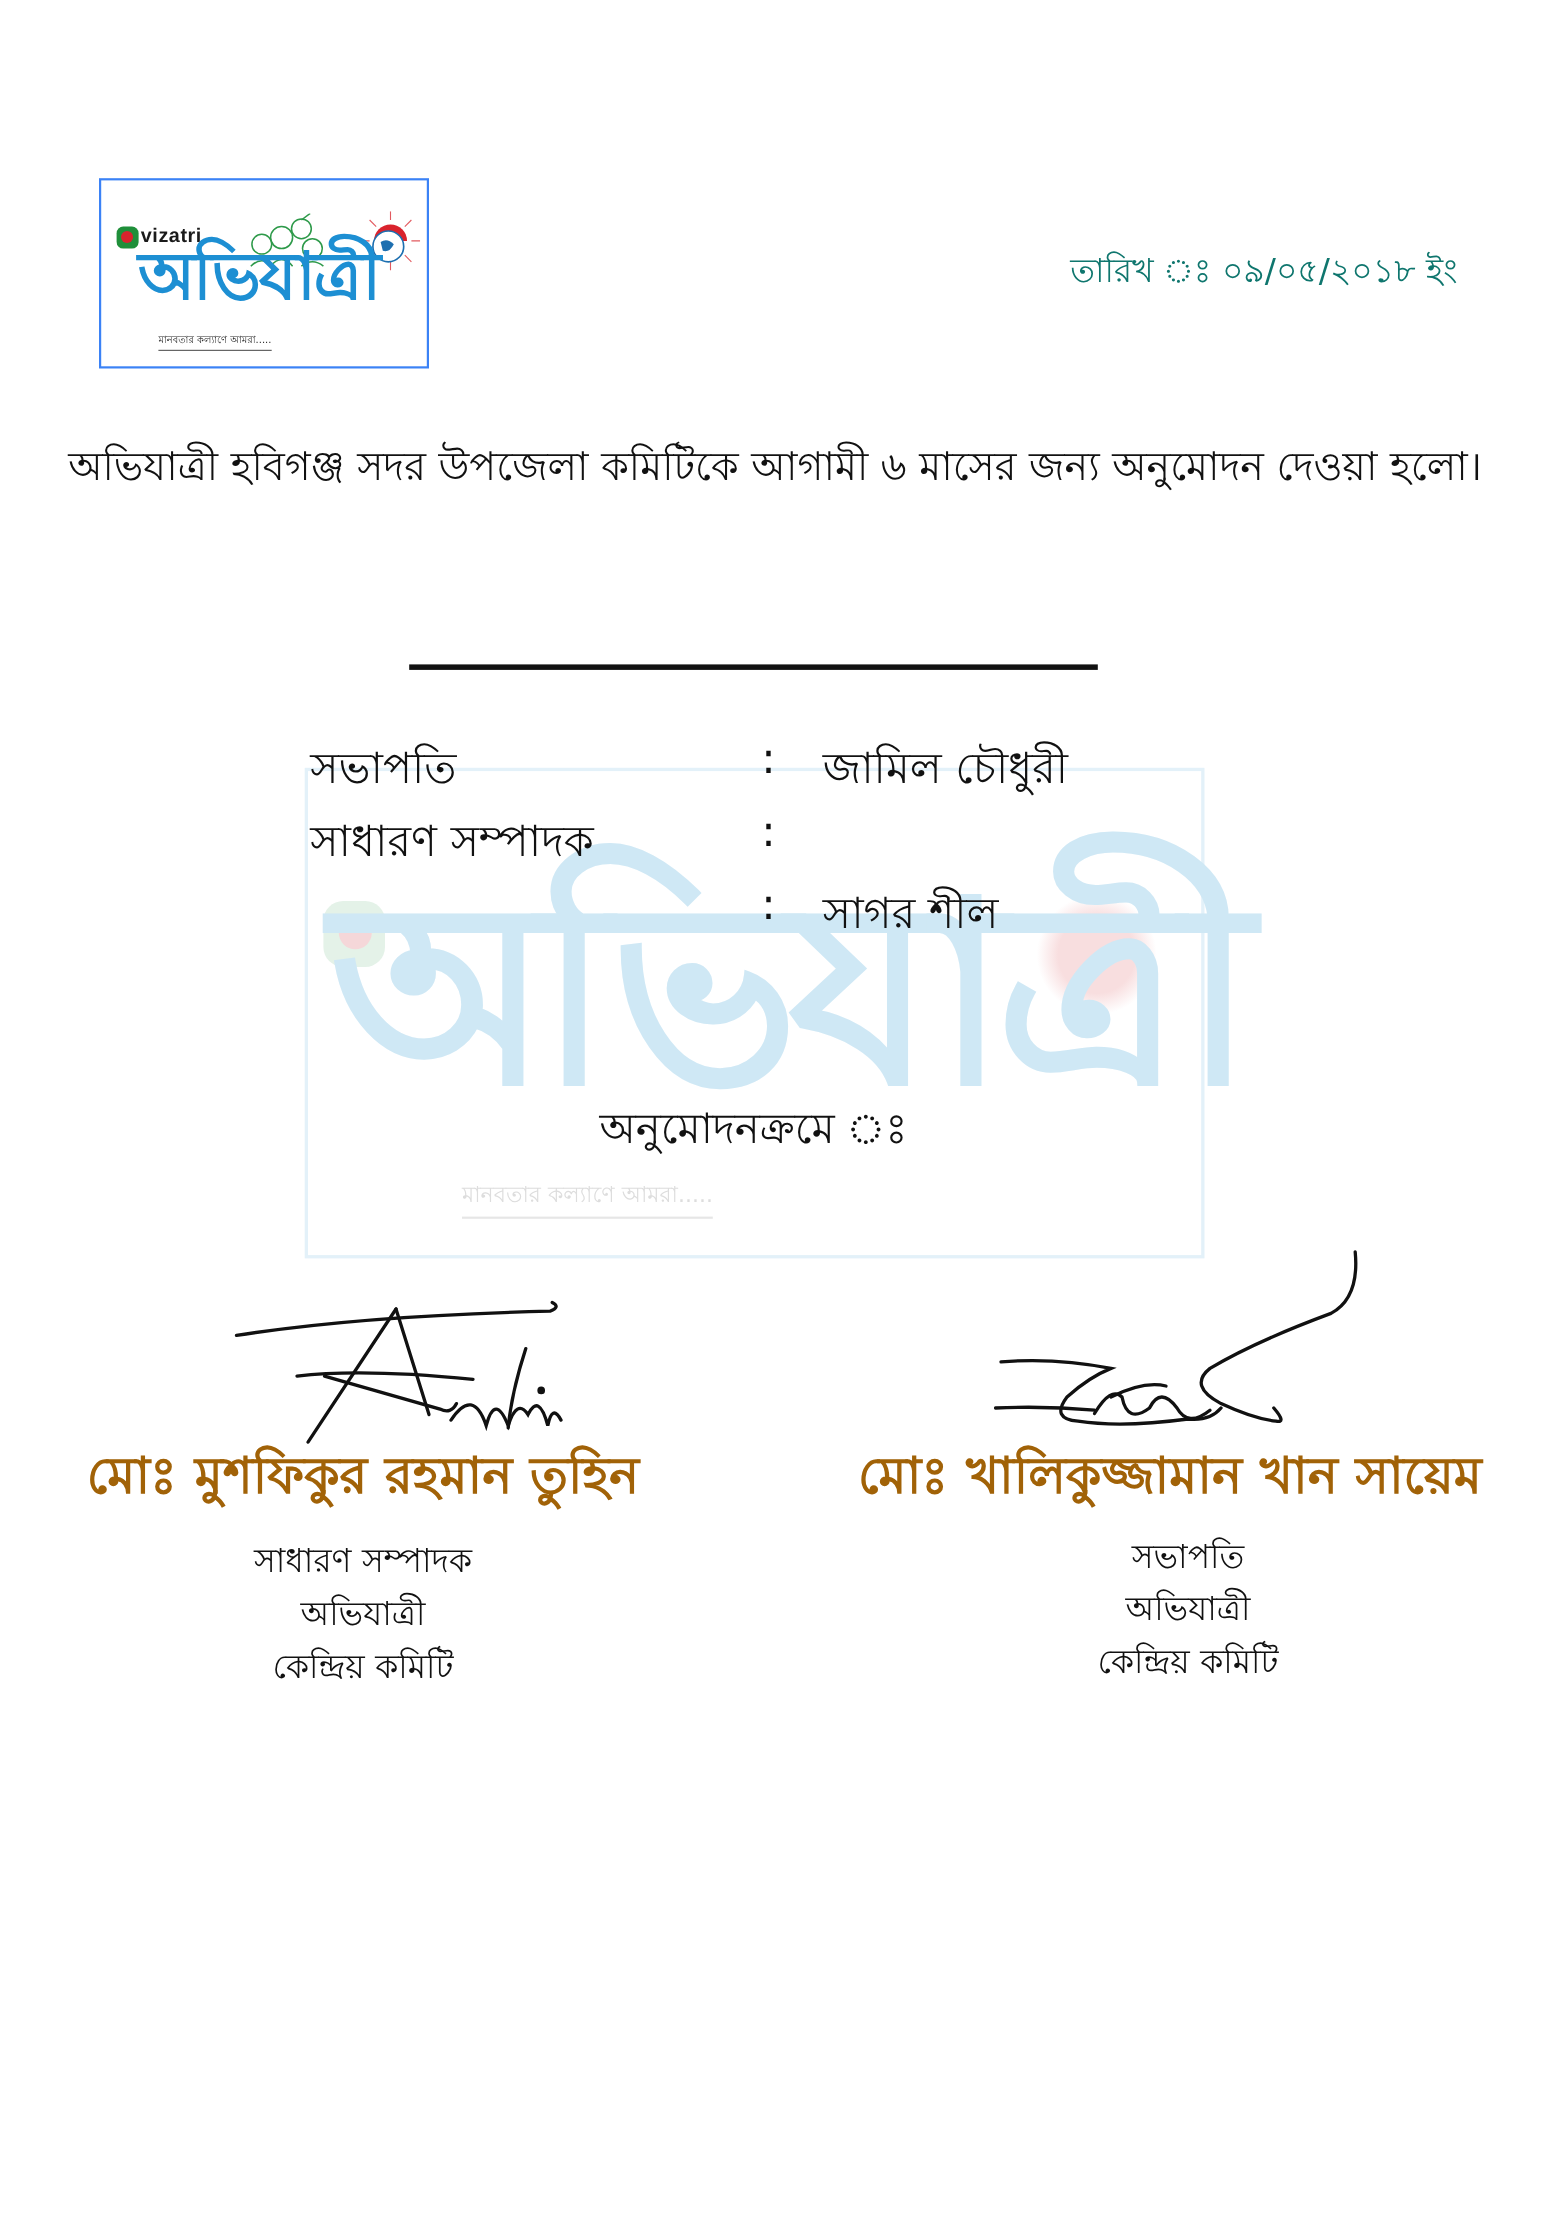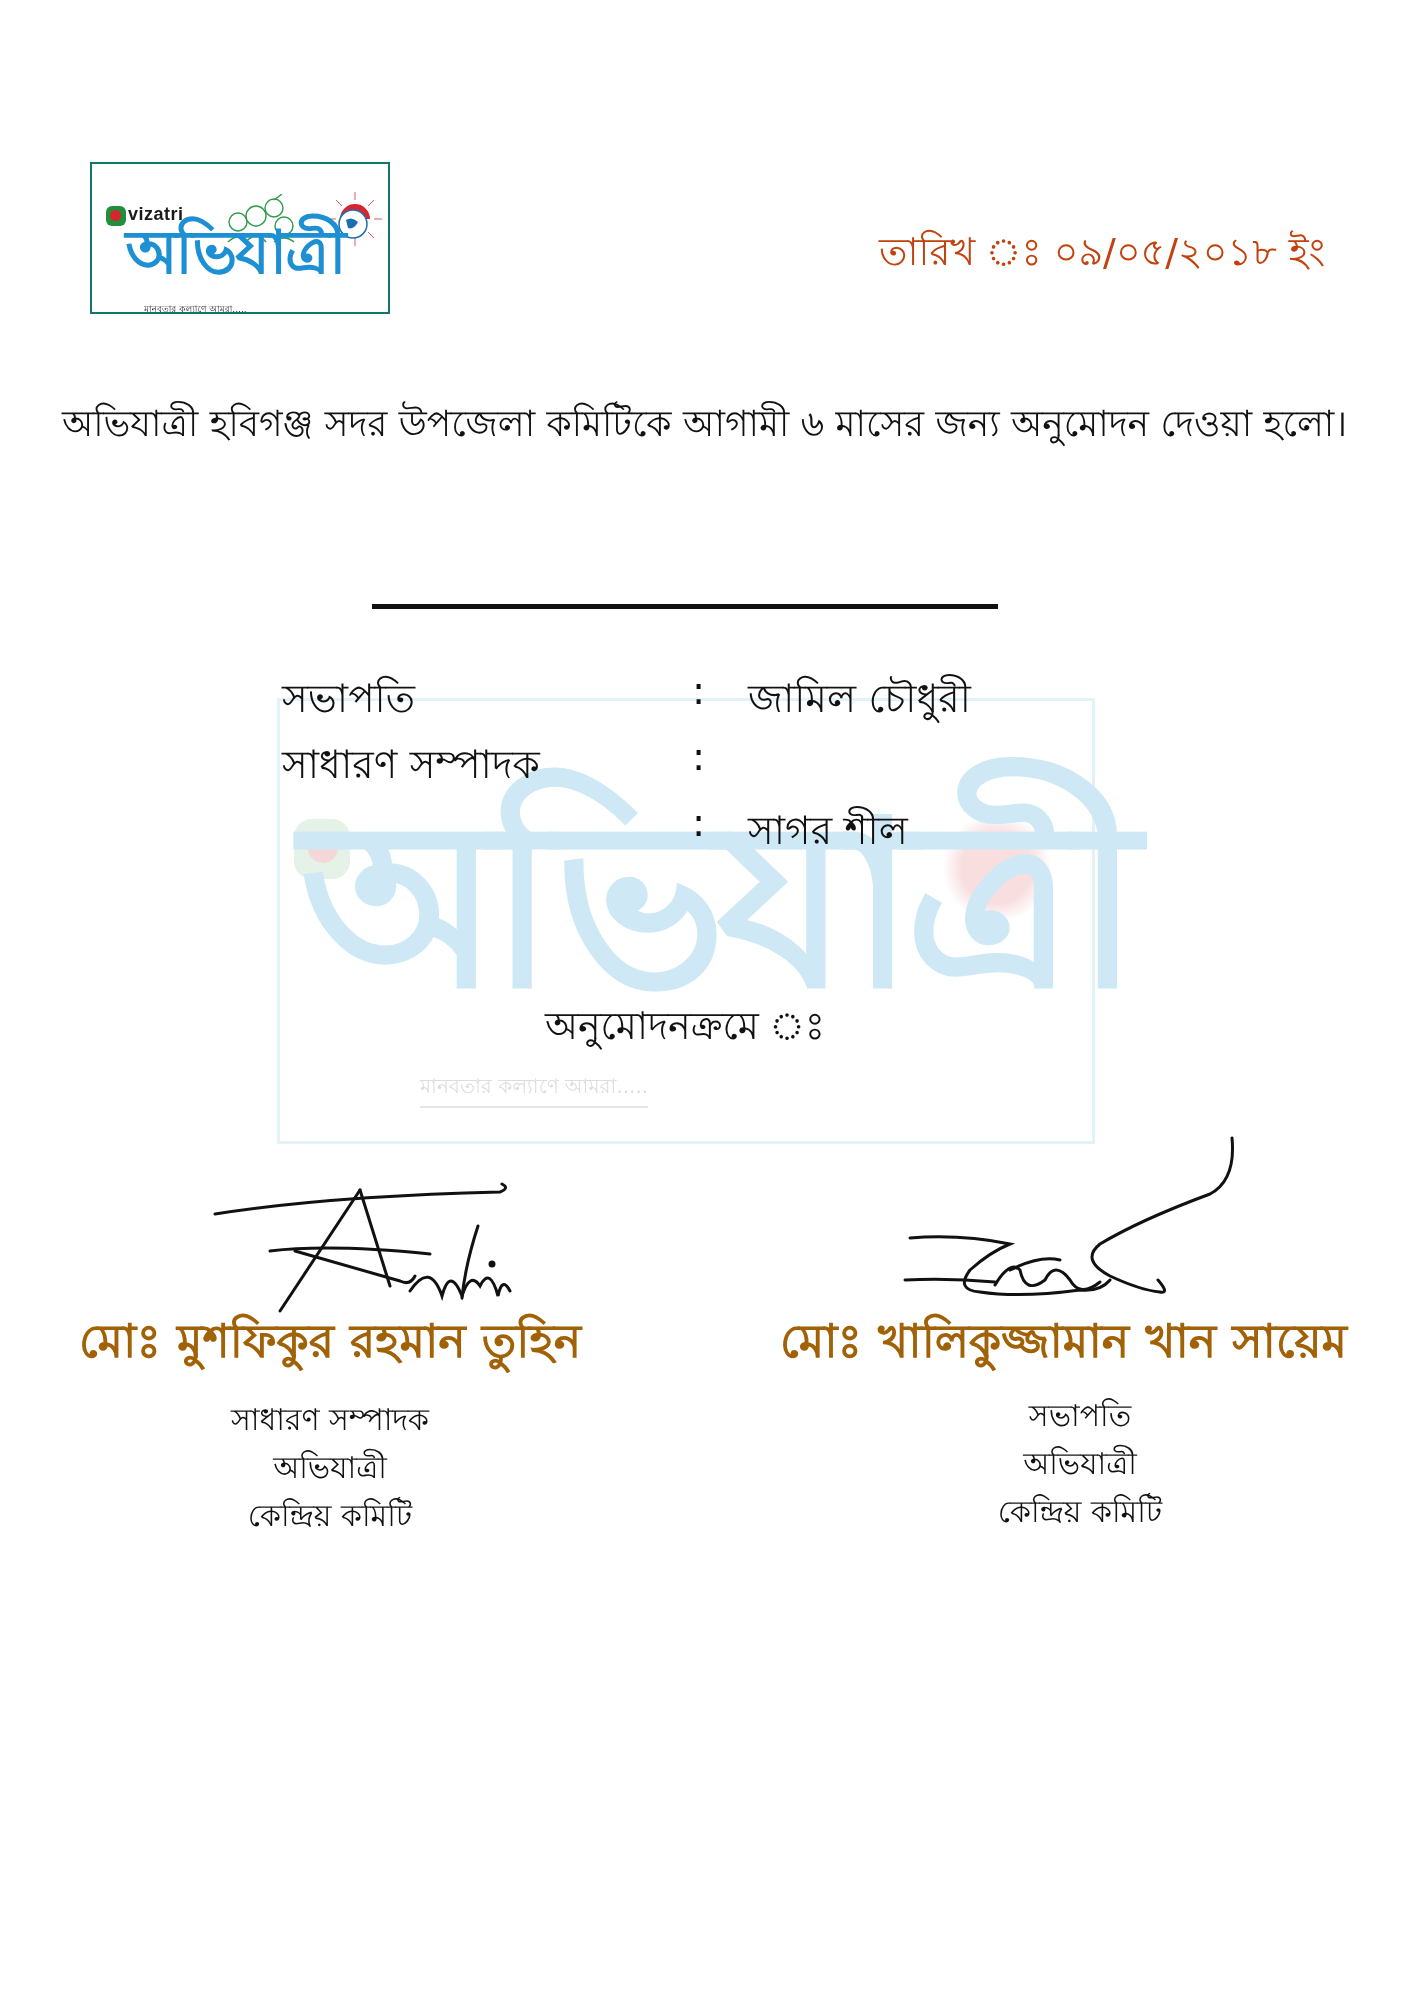--- a/index.html
+++ b/index.html
@@ -22,22 +22,22 @@
       height: 2015px;
       background: #ffffff;
     }
 
     
     .logo-box {
       position: absolute;
       left: 90px;
       top: 162px;
       width: 300px;
-      height: 152px;
-      border: 2px solid #0f766e;
+      height: 173px;
+      border: 2px solid #3b82f6;
       box-sizing: border-box;
       background: #ffffff;
       overflow: hidden;
     }
     .logo-flag {
       position: absolute;
       left: 14px; top: 42px;
       width: 20px; height: 20px;
       border-radius: 6px;
       background: #1f8f3a;
@@ -87,22 +87,22 @@
       color: #2a2a2a;
       border-bottom: 1px solid #555;
       padding-bottom: 1px;
     }
 
     
     .date-line {
       position: absolute;
       right: 100px;
       top: 222px;
-      font-size: 38px;
-      color: #c2410c;
+      font-size: 30px;
+      color: #0f766e;
     }
 
     
     .intro {
       position: absolute;
       left: 62px;
       top: 396px;
       width: 1310px;
       font-size: 36px;
       white-space: nowrap;

